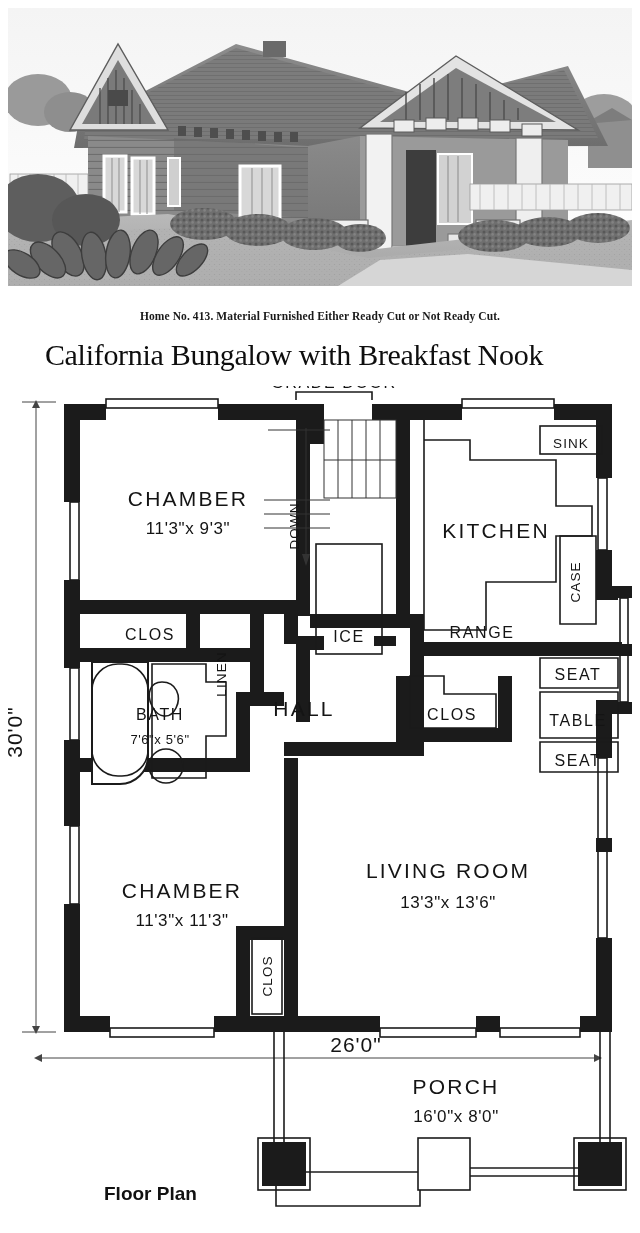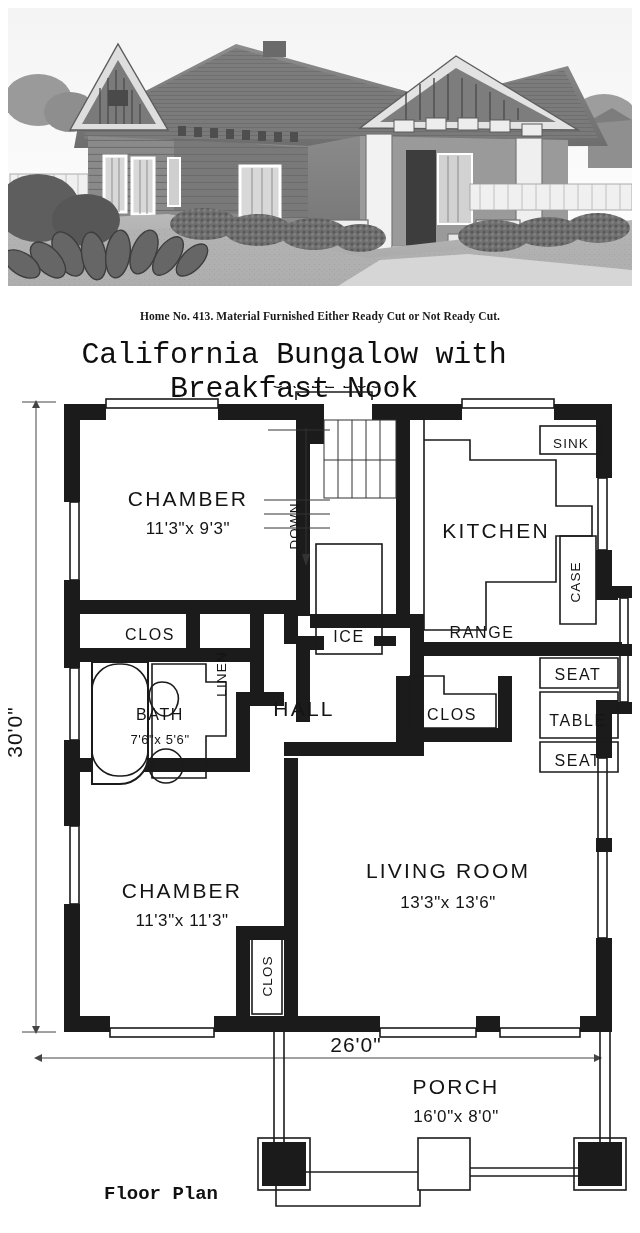--- a/index.html
+++ b/index.html
@@ -34,21 +34,21 @@
     font-weight: 700;
     font-size: 11.5px;
     letter-spacing: 0.1px;
     color: #1a1a1a;
   }
   #plan-title {
     position: absolute;
     left: 0; top: 338px;
     width: 588px;
     text-align: center;
-    font-family: Liberation Mono, monospace;
+    font-family: Liberation Serif, serif;
     font-weight: 400;
     font-size: 30px;
     letter-spacing: -0.3px;
     color: #0e0e0e;
   }
 
   
   #floorplan-block {
     position: absolute;
     left: 0; top: 386px;
@@ -80,21 +80,21 @@
   .plan-dim.tiny { font-size: 13px; }
   .big-dim {
     font-family: "Liberation Sans", sans-serif;
     fill: #141414;
     font-size: 21px;
     letter-spacing: 1px;
   }
   #floorplan-caption {
     position: absolute;
     left: 104px; top: 1183px;
-    font-family: Liberation Mono, monospace;
+    font-family: Liberation Sans, sans-serif;
     font-weight: 700;
     font-size: 19px;
     color: #111;
   }
 </style>
 </head>
 <body>
 
 <div id="photo-block">
   <svg id="photo-svg" viewBox="0 0 624 278" preserveAspectRatio="none">

